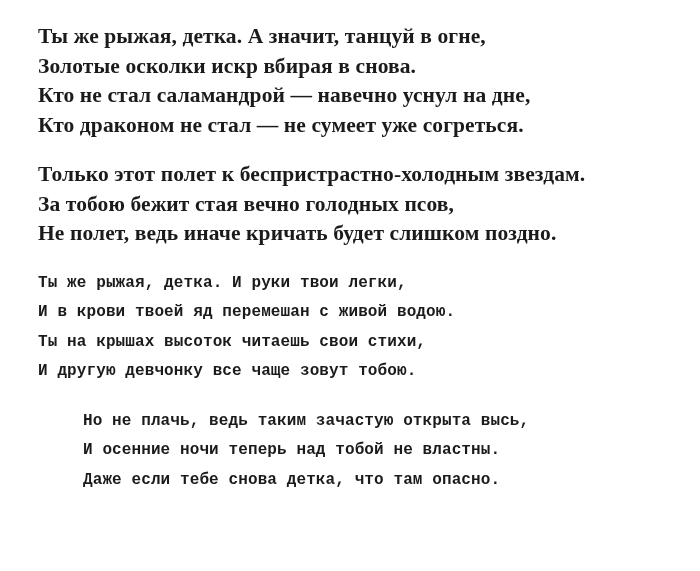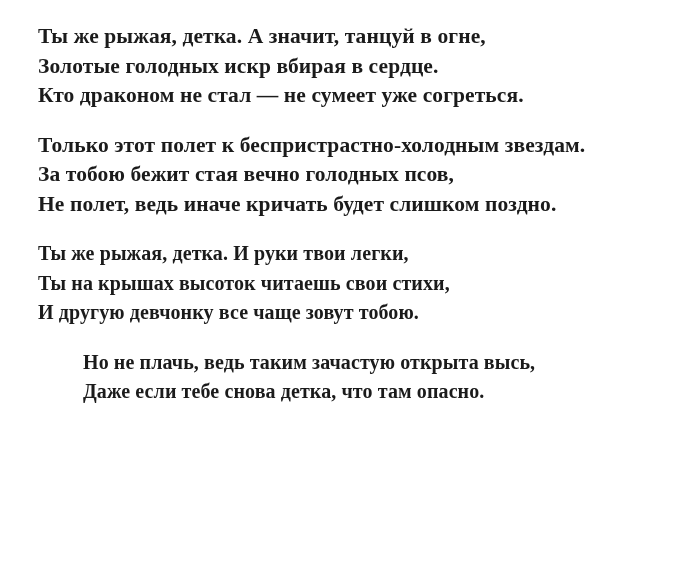--- a/index.html
+++ b/index.html
@@ -36,46 +36,49 @@
     font-weight: 700;
     letter-spacing: 0.1px;
     white-space: nowrap;
   }
   .stanza-1 .line,
   .stanza-2 .line {
     font-family: Liberation Serif, serif;
   }
   .stanza-3 .line,
   .stanza-4 .line {
-    font-family: Liberation Serif, serif;
-    font-size: 20px;
+    font-family: Liberation Mono, monospace;
+    font-size: 16px;
     line-height: 29.5px;
   }
 </style>
 </head>
 <body>
 
 <div class="poem">
 
   <div class="stanza stanza-1">
     <div class="line">Ты же рыжая, детка. А значит, танцуй в огне,</div>
-    <div class="line">Золотые голодных искр вбирая в сердце.</div>
+    <div class="line">Золотые осколки искр вбирая в снова.</div>
+    <div class="line">Кто не стал саламандрой — навечно уснул на дне,</div>
     <div class="line">Кто драконом не стал — не сумеет уже согреться.</div>
   </div>
 
   <div class="stanza stanza-2">
     <div class="line">Только этот полет к беспристрастно-холодным звездам.</div>
     <div class="line">За тобою бежит стая вечно голодных псов,</div>
     <div class="line">Не полет, ведь иначе кричать будет слишком поздно.</div>
   </div>
 
   <div class="stanza stanza-3">
     <div class="line">Ты же рыжая, детка. И руки твои легки,</div>
+    <div class="line">И в крови твоей яд перемешан с живой водою.</div>
     <div class="line">Ты на крышах высоток читаешь свои стихи,</div>
     <div class="line">И другую девчонку все чаще зовут тобою.</div>
   </div>
 
   <div class="stanza stanza-4">
     <div class="line">Но не плачь, ведь таким зачастую открыта высь,</div>
+    <div class="line">И осенние ночи теперь над тобой не властны.</div>
     <div class="line">Даже если тебе снова детка, что там опасно.</div>
   </div>
 
 </div>
 
 </body></html>

